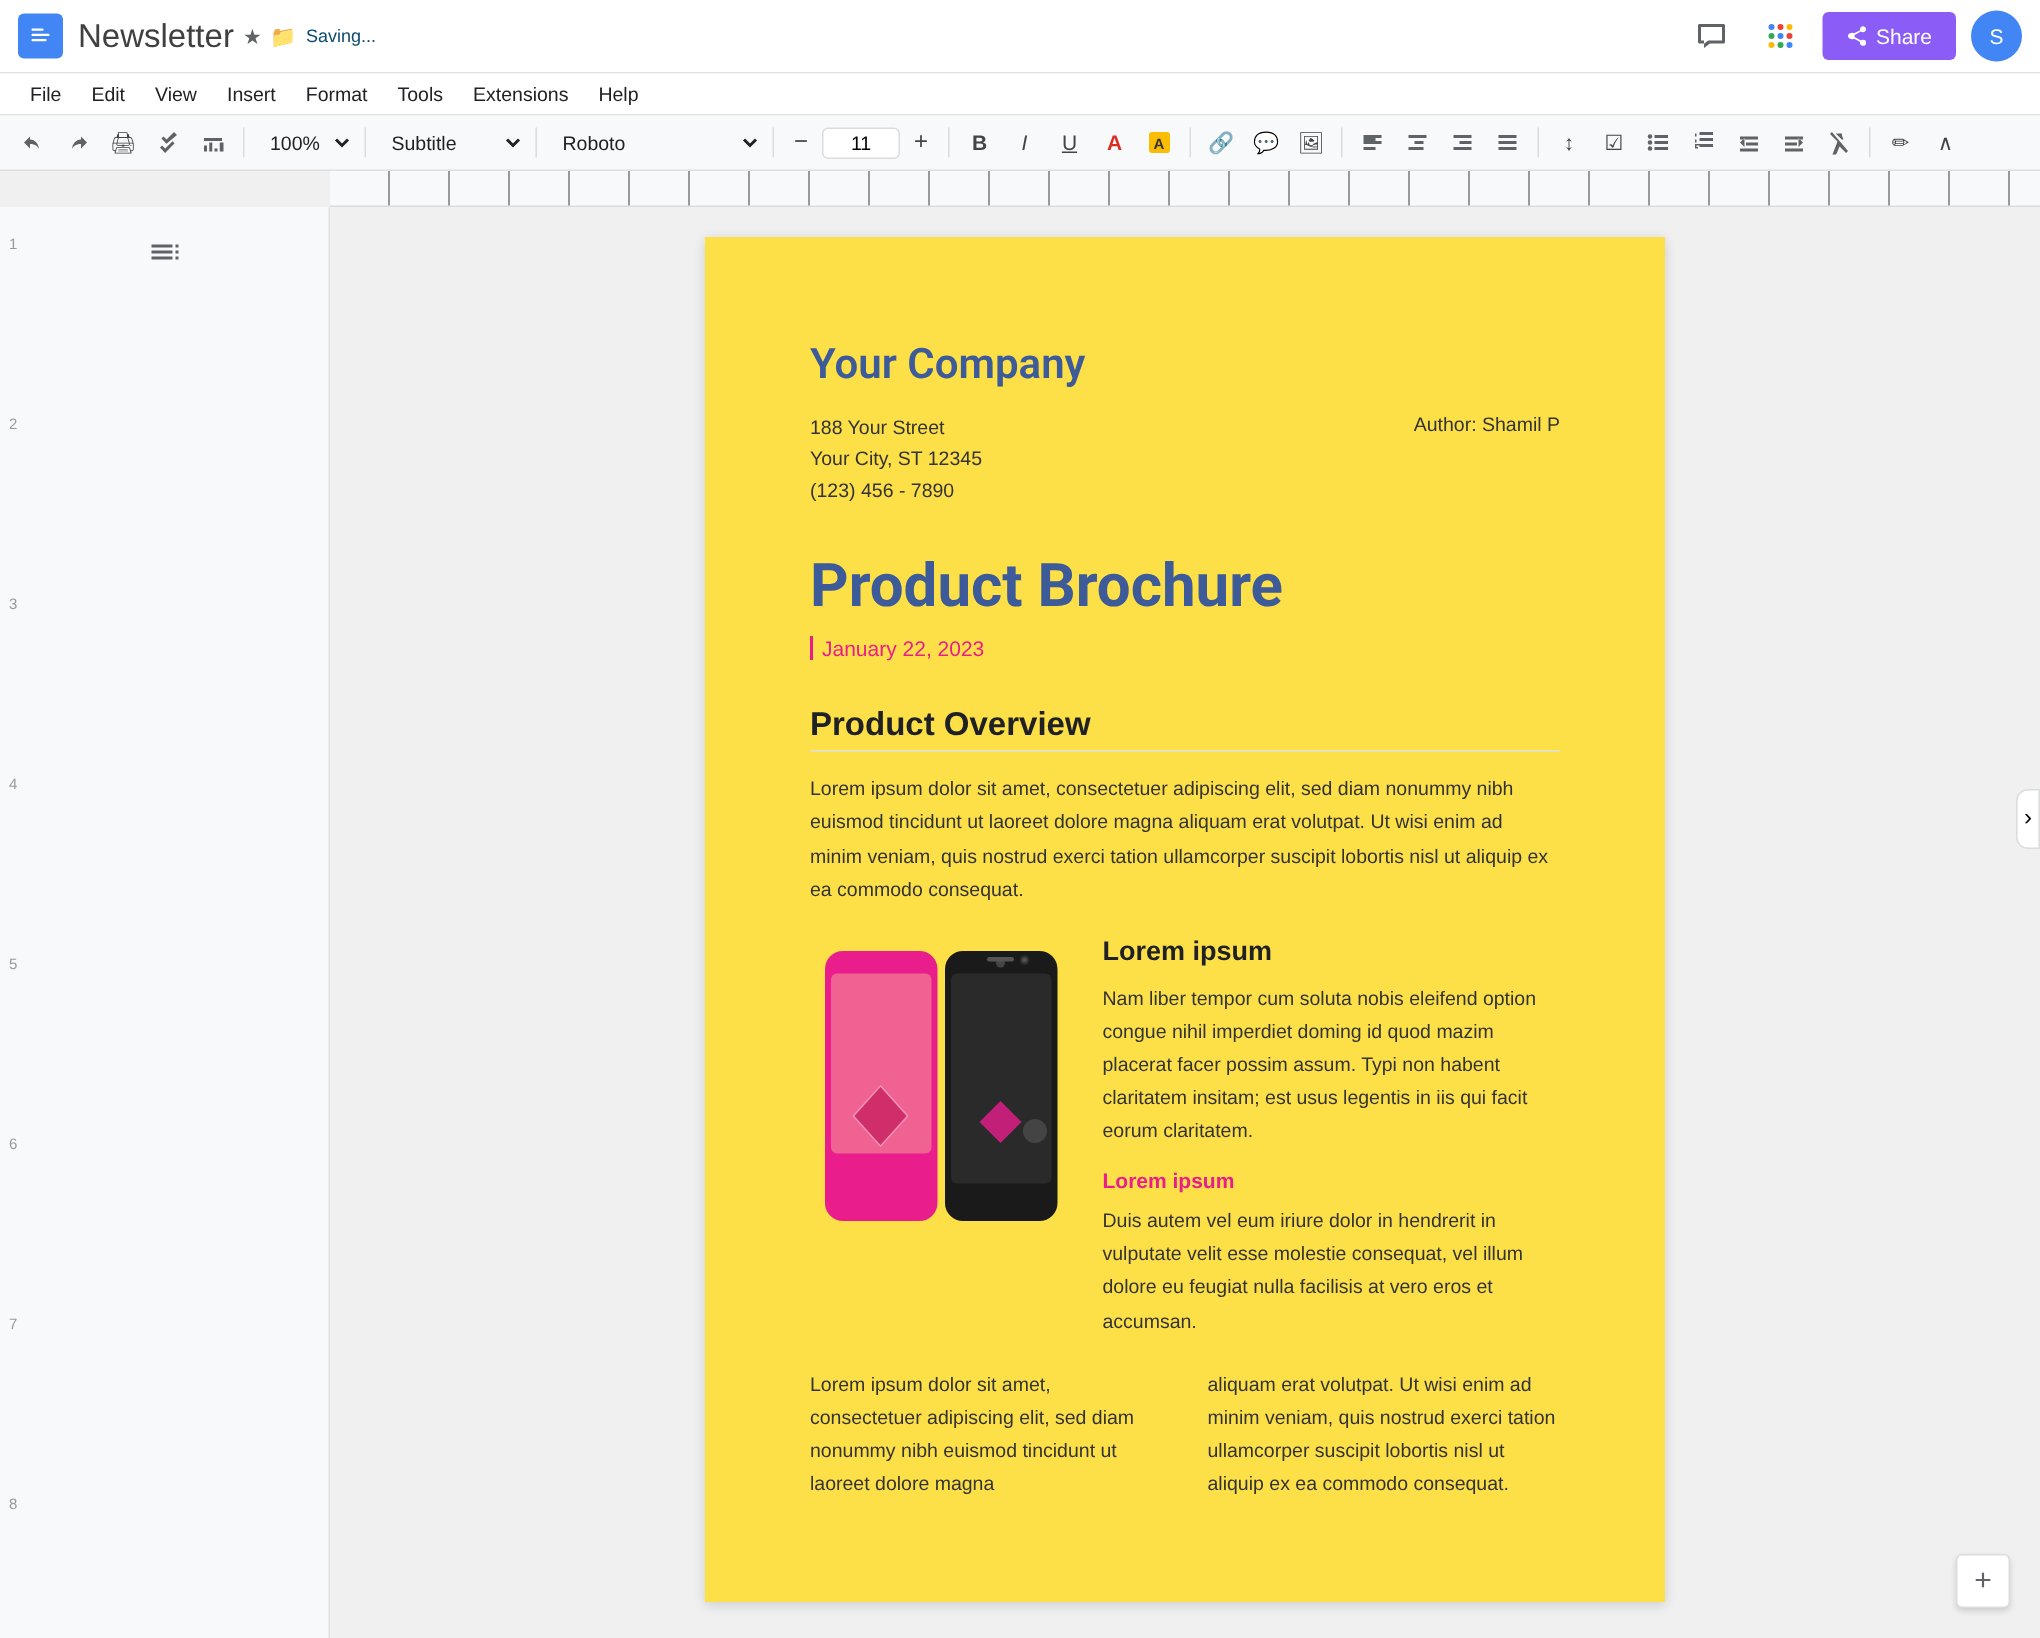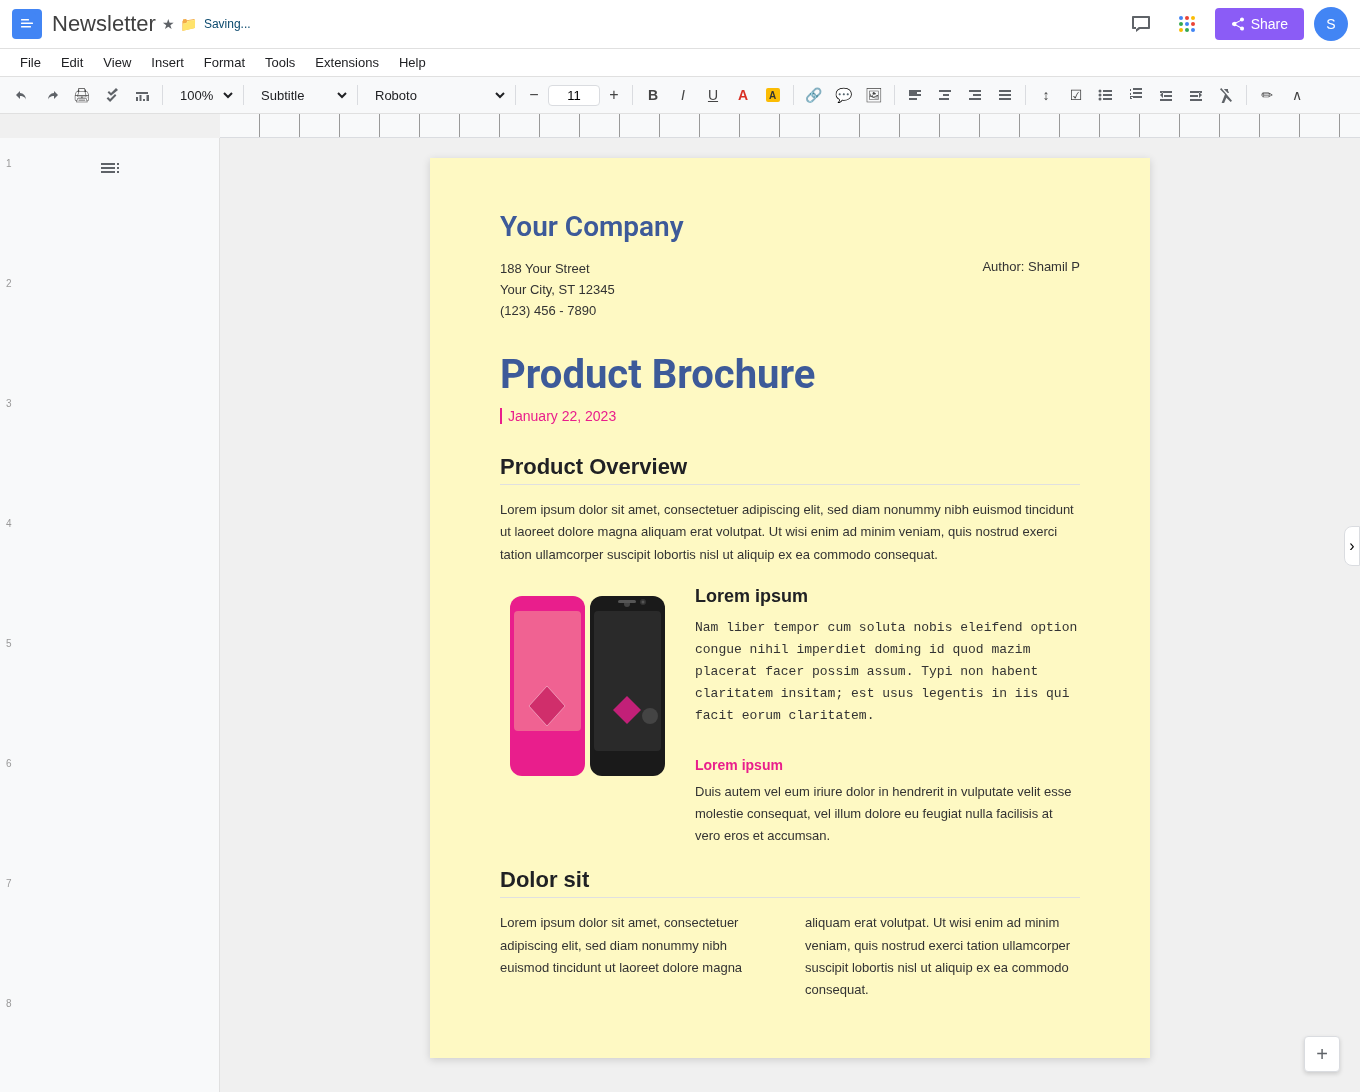--- a/index.html
+++ b/index.html
@@ -110,42 +110,42 @@
     .page-numbers {
       position: absolute; left: 6px; top: 0; bottom: 0;
       display: flex; flex-direction: column;
       font-size: 10px; color: #999; padding-top: 20px;
     }
     .page-num { height: 120px; display: flex; align-items: flex-start; }
 
     
     .doc-scroll { flex: 1; overflow-y: auto; background: #f0f0f0; padding: 20px; }
     .doc-page {
-      background: #fef9c3;
-      width: 720px;
+      background: #fde047;
+      width: 640px;
       min-height: 900px;
       margin: 0 auto;
-      padding: 52px 70px;
+      padding: 68px 70px;
       box-shadow: 0 2px 8px rgba(0,0,0,0.15);
       position: relative;
     }
 
     
     .company-name { color: #3d5a99; font-size: 28px; font-weight: 600; margin-bottom: 16px; font-family: 'Roboto', Arial, sans-serif; }
     .address-block { font-size: 13px; color: #333; line-height: 1.6; }
     .address-author { display: flex; justify-content: space-between; margin-bottom: 30px; }
     .author-text { font-size: 13px; color: #333; }
     .product-title { color: #3d5a99; font-size: 40px; font-weight: 700; margin-bottom: 10px; font-family: 'Roboto', Arial, sans-serif; }
     .product-date { color: #e91e8c; font-size: 14px; border-left: 2px solid #e91e8c; padding-left: 6px; margin-bottom: 30px; }
     .section-heading { font-size: 22px; font-weight: 600; color: #202124; margin-bottom: 14px; border-bottom: 1px solid #e0e0e0; padding-bottom: 4px; }
     .body-text { font-size: 13px; color: #333; line-height: 1.7; margin-bottom: 20px; }
     .two-col { display: flex; gap: 20px; margin-bottom: 20px; }
     .phone-content { flex: 1; }
     .lorem-heading { font-size: 18px; font-weight: 600; color: #202124; margin-bottom: 10px; }
-    .lorem-body { font-size: 13px; color: #333; line-height: 1.7; margin-bottom: 30px; font-family: Liberation Mono, monospace; }
+    .lorem-body { font-size: 13px; color: #333; line-height: 1.7; margin-bottom: 14px; }
     .lorem-link { color: #e91e8c; font-size: 14px; font-weight: 600; margin-bottom: 8px; }
     .lorem-sub { font-size: 13px; color: #333; line-height: 1.7; }
     .dolor-heading { font-size: 22px; font-weight: 600; color: #202124; margin-bottom: 14px; padding-bottom: 4px; border-bottom: 1px solid #e0e0e0; }
     .two-col-text { display: flex; gap: 30px; }
     .col-text { flex: 1; font-size: 13px; color: #333; line-height: 1.7; }
 
     
     .phone-svg { width: 175px; height: 200px; }
 
     
@@ -428,21 +428,20 @@
         </div>
 
         <div class="phone-content">
           <div class="lorem-heading">Lorem ipsum</div>
           <div class="lorem-body">Nam liber tempor cum soluta nobis eleifend option congue nihil imperdiet doming id quod mazim placerat facer possim assum. Typi non habent claritatem insitam; est usus legentis in iis qui facit eorum claritatem.</div>
           <div class="lorem-link">Lorem ipsum</div>
           <div class="lorem-sub">Duis autem vel eum iriure dolor in hendrerit in vulputate velit esse molestie consequat, vel illum dolore eu feugiat nulla facilisis at vero eros et accumsan.</div>
         </div>
       </div>
 
-      <div class="dolor-heading">Dolor sit</div>
       <div class="two-col-text">
         <div class="col-text">Lorem ipsum dolor sit amet, consectetuer adipiscing elit, sed diam nonummy nibh euismod tincidunt ut laoreet dolore magna</div>
         <div class="col-text">aliquam erat volutpat. Ut wisi enim ad minim veniam, quis nostrud exerci tation ullamcorper suscipit lobortis nisl ut aliquip ex ea commodo consequat.</div>
       </div>
     </div>
   </div>
 </div>
 
 <div class="right-collapse">›</div>
 

